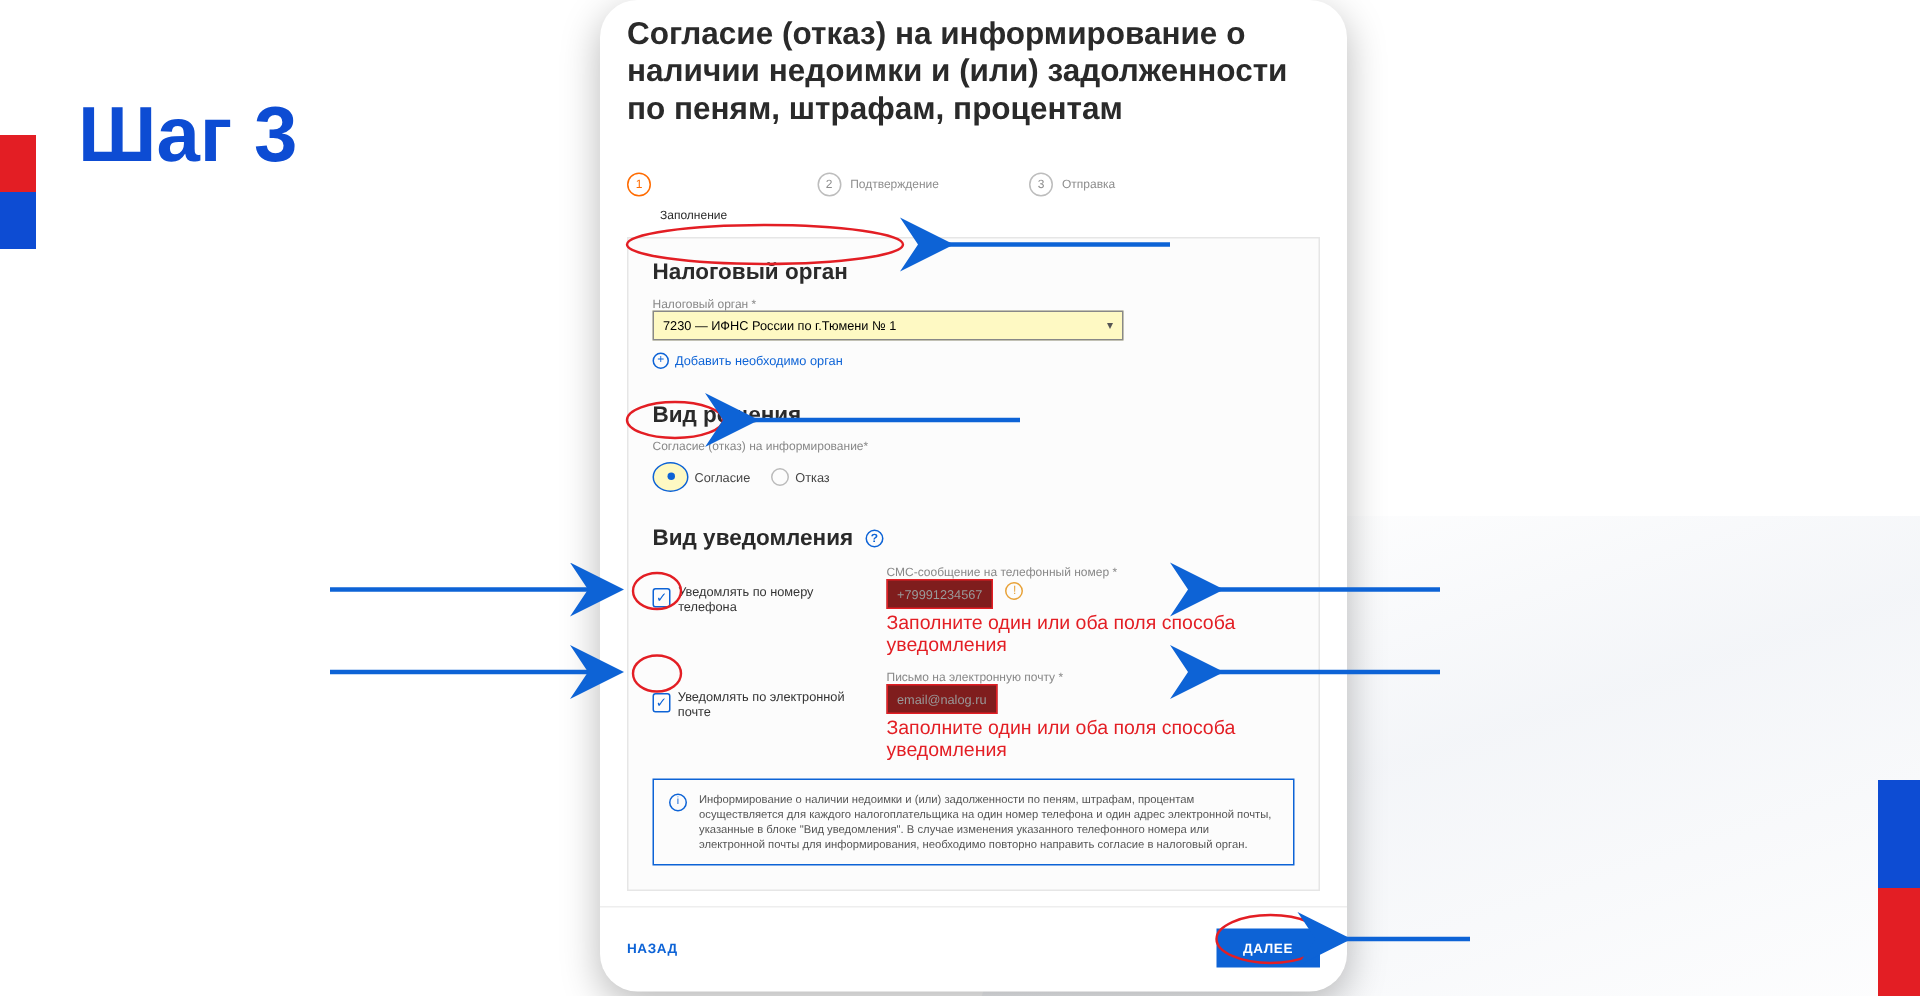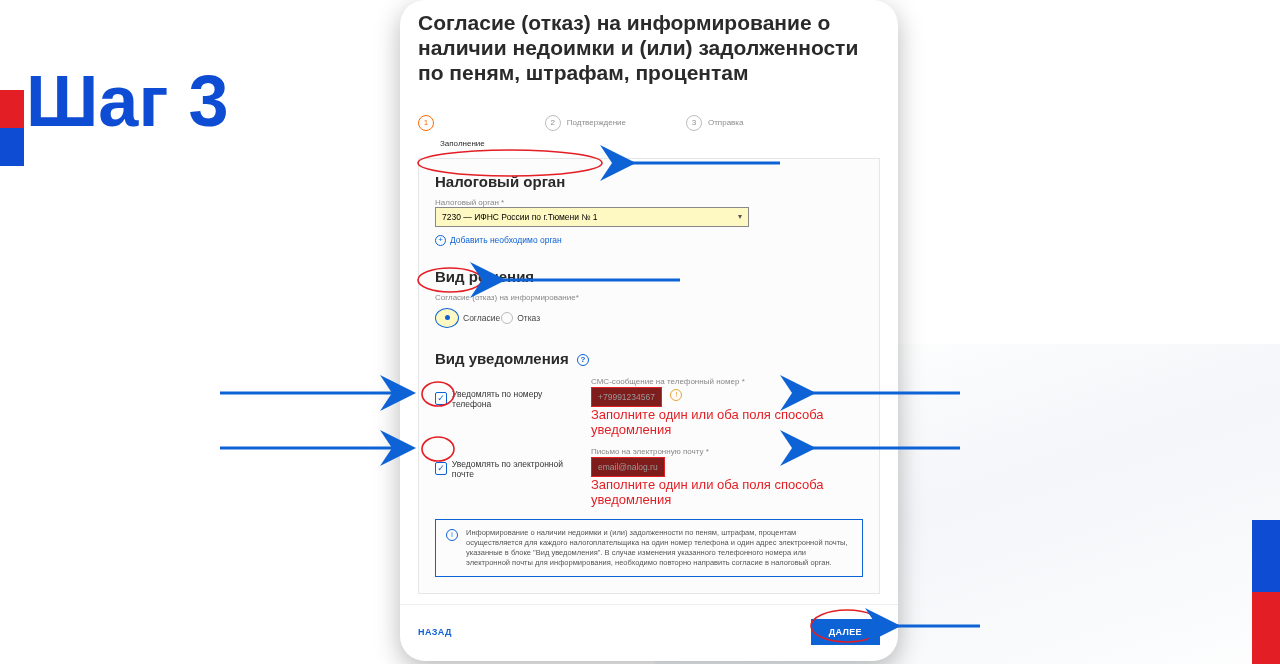--- a/index.html
+++ b/index.html
@@ -53,23 +53,23 @@
     bottom: -40px;
     width: 700px;
     height: 360px;
     background: linear-gradient(160deg, rgba(236,239,244,0.0) 0%, rgba(236,239,244,0.6) 40%, rgba(236,239,244,0.0) 100%);
     transform: skewX(-18deg);
     z-index: 0;
   }
 
   .step-title {
     position: absolute;
-    left: 26px;
+    left: 52px;
     top: 60px;
-    font-size: 72px;
+    font-size: 52px;
     font-weight: 800;
     color: #0d4cd3;
   }
 
   
   .app-window {
     position: absolute;
     left: 400px;
     top: 0px;
     width: 498px;
@@ -169,21 +169,21 @@
     width: 9px;
     height: 9px;
     border: 1px solid #0d63d6;
     border-radius: 50%;
     font-size: 8px;
     line-height: 8px;
     text-align: center;
   }
   .radio-row {
     display: flex;
-    gap: 1px;
+    gap: 14px;
     margin-top: 6px;
   }
   .radio-opt {
     display: flex;
     align-items: center;
     gap: 4px;
     font-size: 8.5px;
     color: #444;
   }
   .radio-dot {

